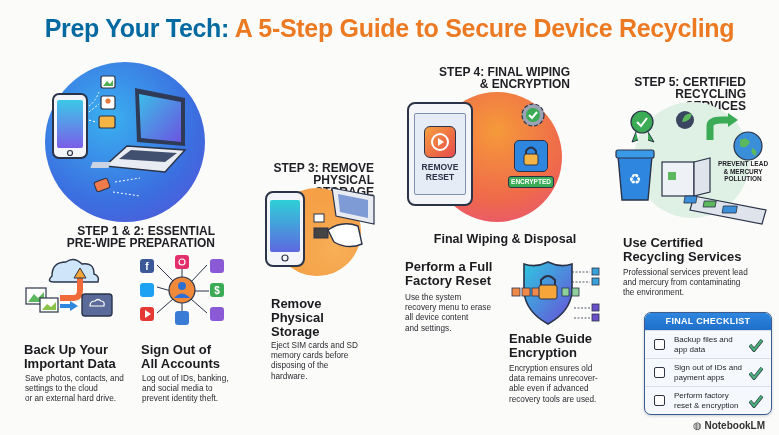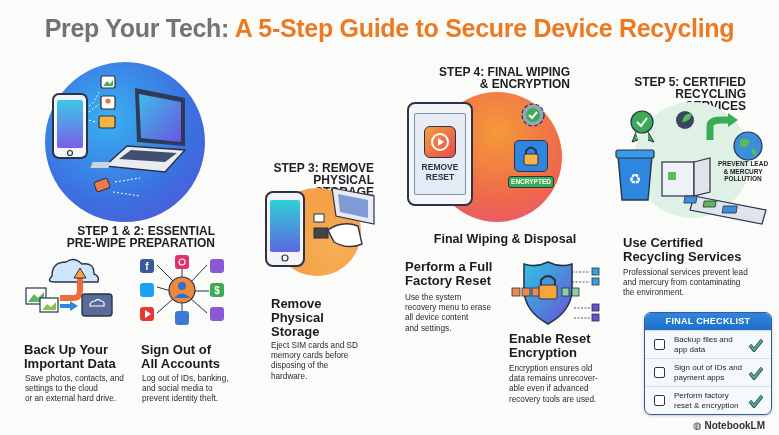--- a/index.html
+++ b/index.html
@@ -1,20 +1,20 @@
 <!DOCTYPE html>
 <html><head>
 <meta charset="utf-8">
 <style>
   * { box-sizing: border-box; margin: 0; padding: 0; }
   html, body { width: 779px; height: 435px; overflow: hidden; background: #fbfbfa; }
   body { font-family: "Liberation Sans", "DejaVu Sans", sans-serif; color: #1b1b1f; position: relative; }
 
   .title { position: absolute; top: 14px; left: 0; width: 779px; text-align: center; font-size: 25px; font-weight: 700; letter-spacing: -0.3px; }
-  .title .t1 { color: #737373; }
+  .title .t1 { color: #0369a1; }
   .title .t2 { color: #ec7a22; }
 
   .abs { position: absolute; }
   .step-label { position: absolute; text-align: right; font-weight: 700; font-size: 12px; line-height: 12px; color: #1e1e24; }
   .h-big { position: absolute; font-weight: 700; font-size: 13px; line-height: 14px; color: #1b1b1f; }
   .body-txt { position: absolute; font-size: 8.2px; line-height: 10.2px; color: #2a2a30; }
 
   .circle { position: absolute; border-radius: 50%; }
 
   
@@ -236,21 +236,21 @@
     <path d="M64 14 L82 14 M64 24 L82 24 M66 50 L82 50 M66 60 L82 60" stroke="#2a3348" stroke-width="0.8" stroke-dasharray="2 1.5"></path>
     <defs>
         <linearGradient id="g5" x1="0" y1="0" x2="1" y2="1">
           <stop offset="0" stop-color="#2fc6e0"></stop>
           <stop offset="1" stop-color="#6a4fd8"></stop>
         </linearGradient>
       </defs>
   </svg>
 </div>
 <div class="h-big" style="left:509px; top:332px; width:100px;">
-  <div>Enable Reset</div>
+  <div>Enable Guide</div>
   <div>Encryption</div>
 </div>
 <div class="body-txt" style="left:509px; top:364px; width:105px;">
   <div>Encryption ensures old</div>
   <div>data remains unrecover-</div>
   <div>able even if advanced</div>
   <div>recovery tools are used.</div>
 </div>
 
 <div class="step-label" style="left:626px; top:76px; width:120px;">

